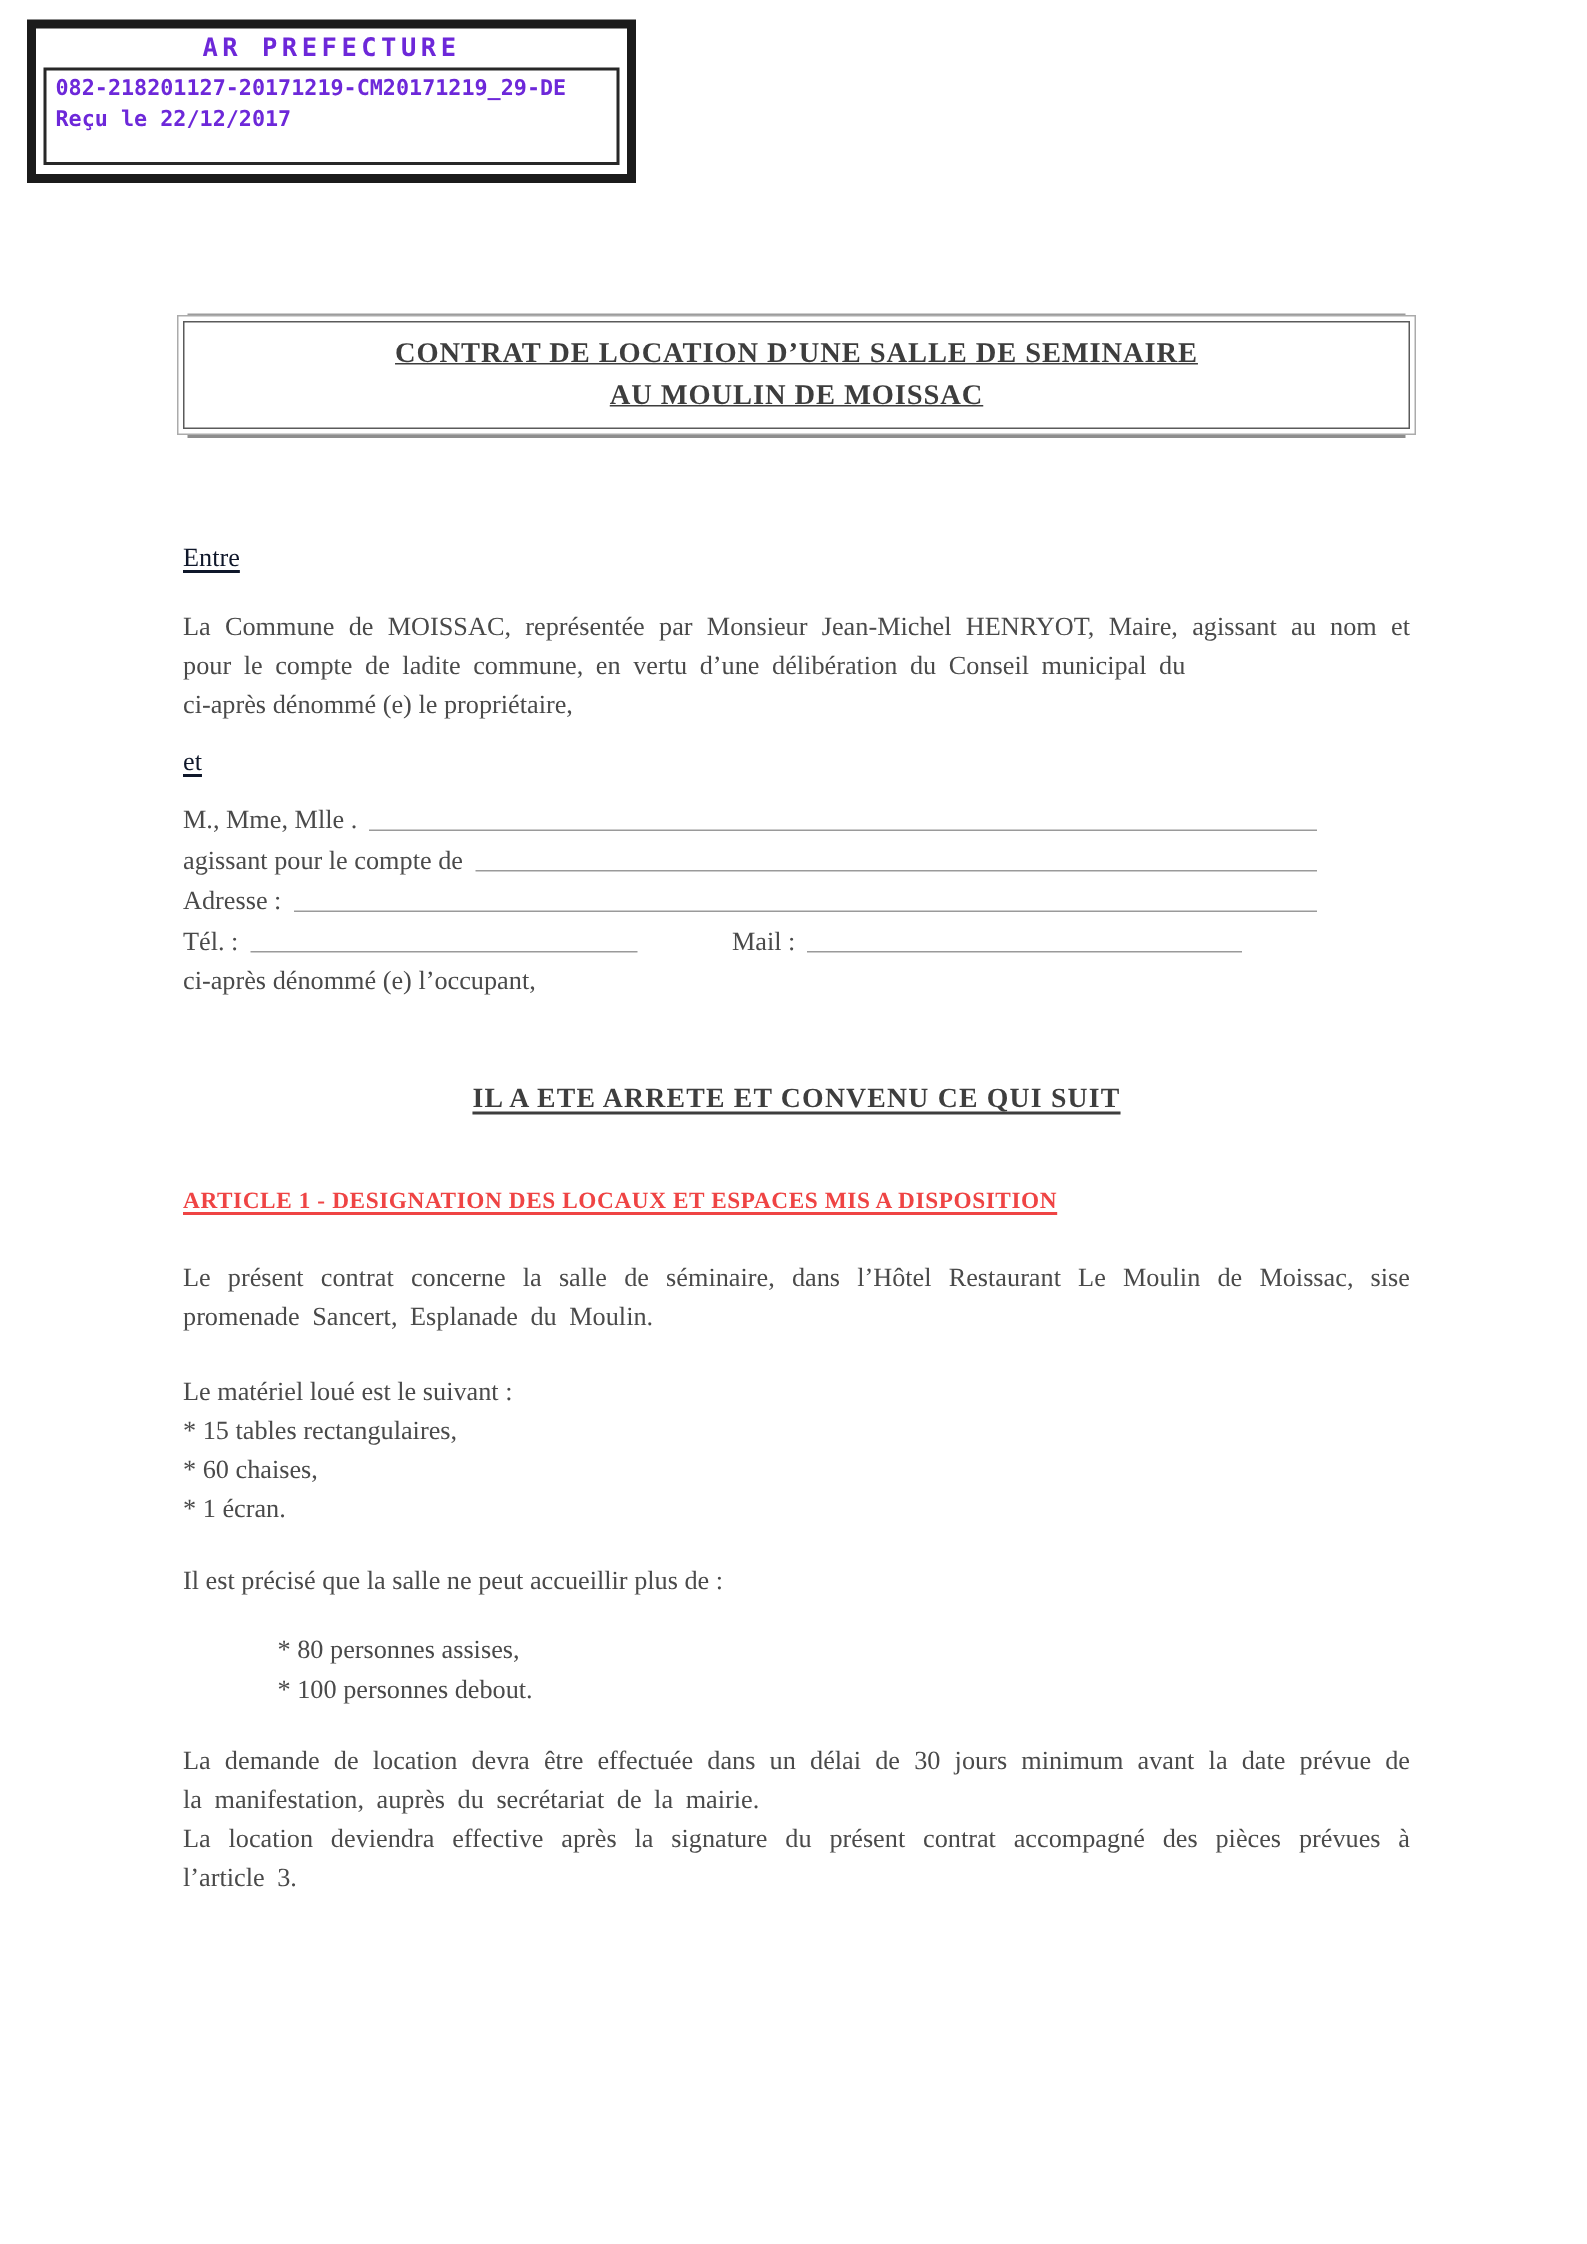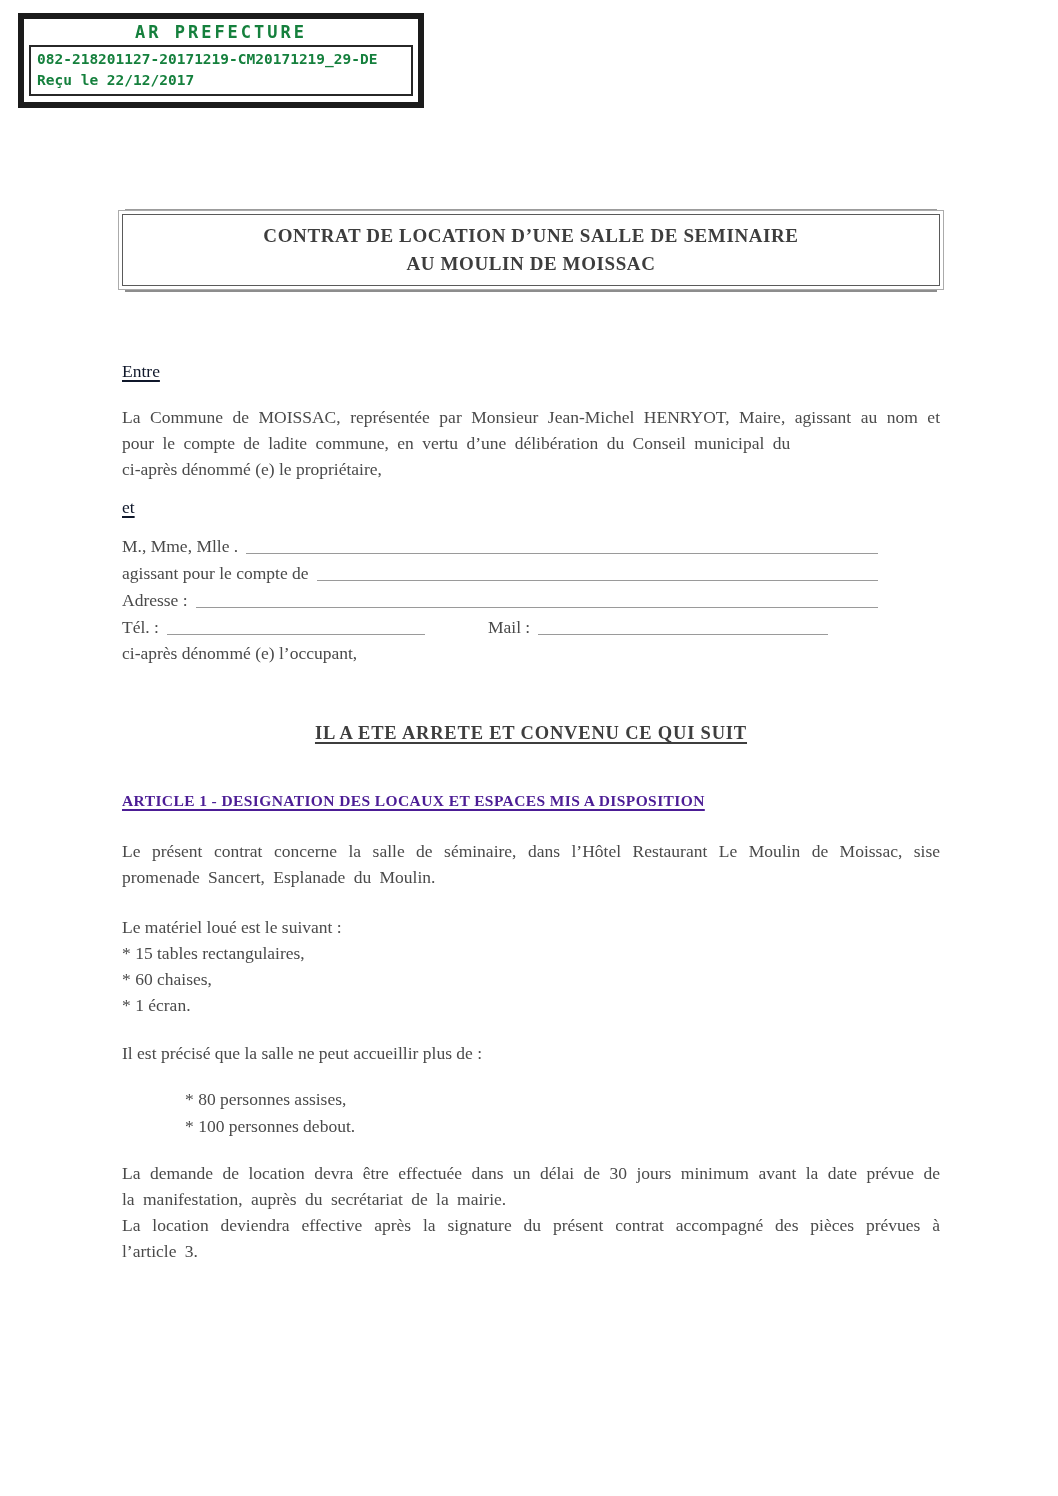--- a/index.html
+++ b/index.html
@@ -15,34 +15,34 @@
 
   
   .stamp {
     position: absolute;
     top: 13px;
     left: 18px;
     width: 384px;
     border: 6px solid #1b1b1b;
     padding: 2px 5px 6px 5px;
     font-family: "DejaVu Sans Mono", monospace;
-    color: #15803d;
+    color: #6d28d9;
     background: #ffffff;
   }
   .stamp-title {
     text-align: center;
     font-size: 17px;
     font-weight: bold;
     letter-spacing: 3px;
     margin: 1px 0 3px 0;
     white-space: nowrap;
   }
   .stamp-box {
     border: 2px solid #272727;
-    padding: 2px 6px 3px 6px;
+    padding: 2px 6px 17px 6px;
     font-size: 14.5px;
     font-weight: bold;
     line-height: 21px;
     white-space: nowrap;
   }
 
   
   .content {
     position: absolute;
     left: 122px;
@@ -61,20 +61,21 @@
       0 0 0 4px #ababab,
       0 -8px 0 -3px #9c9c9c,
       0 9px 0 -3px #8d8d8d;
     padding: 7px 8px;
     text-align: center;
     font-weight: bold;
     font-size: 19px;
     line-height: 28px;
     letter-spacing: 0.6px;
     color: #3d3d3d;
+    text-decoration: underline;
   }
 
   .section-label { margin-top: 0; font-weight: normal; color: #0f172a; }
   .entre-label { margin-top: 72px; }
   .et-label { margin-top: 12px; }
   .ul {
     text-decoration: underline;
     text-decoration-thickness: 2px;
     text-underline-offset: 3px;
   }
@@ -104,21 +105,21 @@
     font-weight: bold;
     font-size: 18.5px;
     letter-spacing: 0.8px;
     color: #3e3e3e;
   }
   .article-heading {
     margin-top: 42px;
     font-weight: bold;
     font-size: 15.5px;
     letter-spacing: 0.4px;
-    color: #4c1d95;
+    color: #ef4444;
   }
 
   .block { margin-top: 24px; }
   .block-tight div { height: 26px; }
   .capacity-intro { margin-top: 22px; }
   .capacity-list { margin-top: 20px; padding-left: 63px; }
   .capacity-list div { height: 27px; }
   .article2-para { margin-top: 20px; }
 </style>
 </head>

